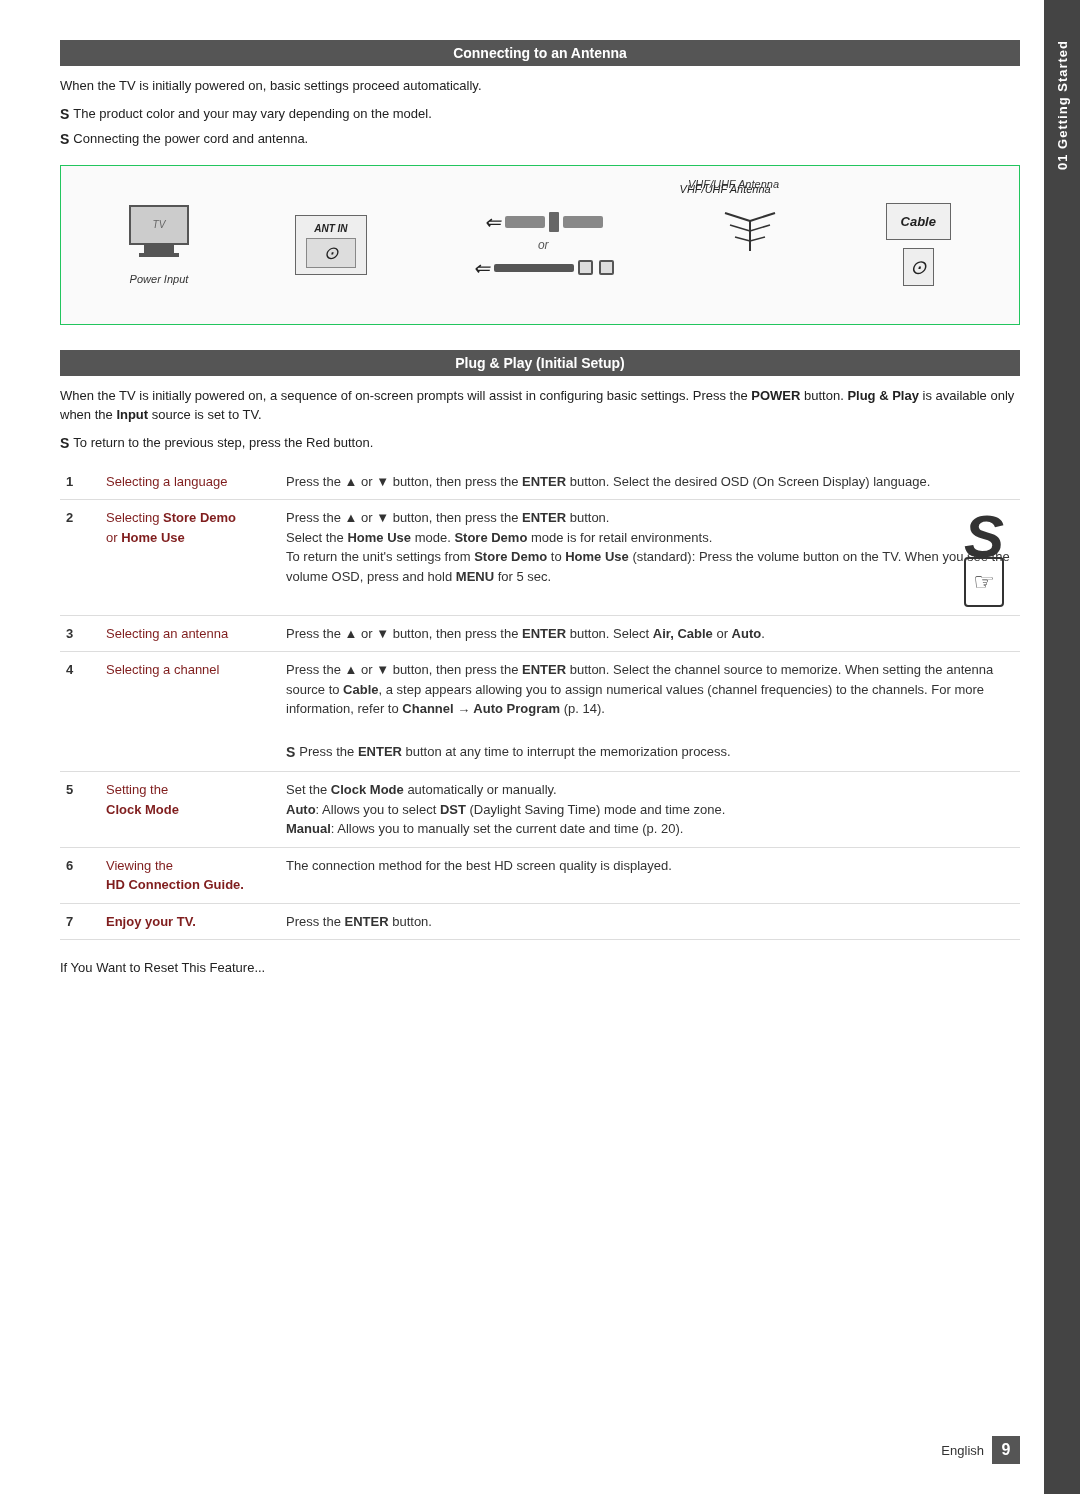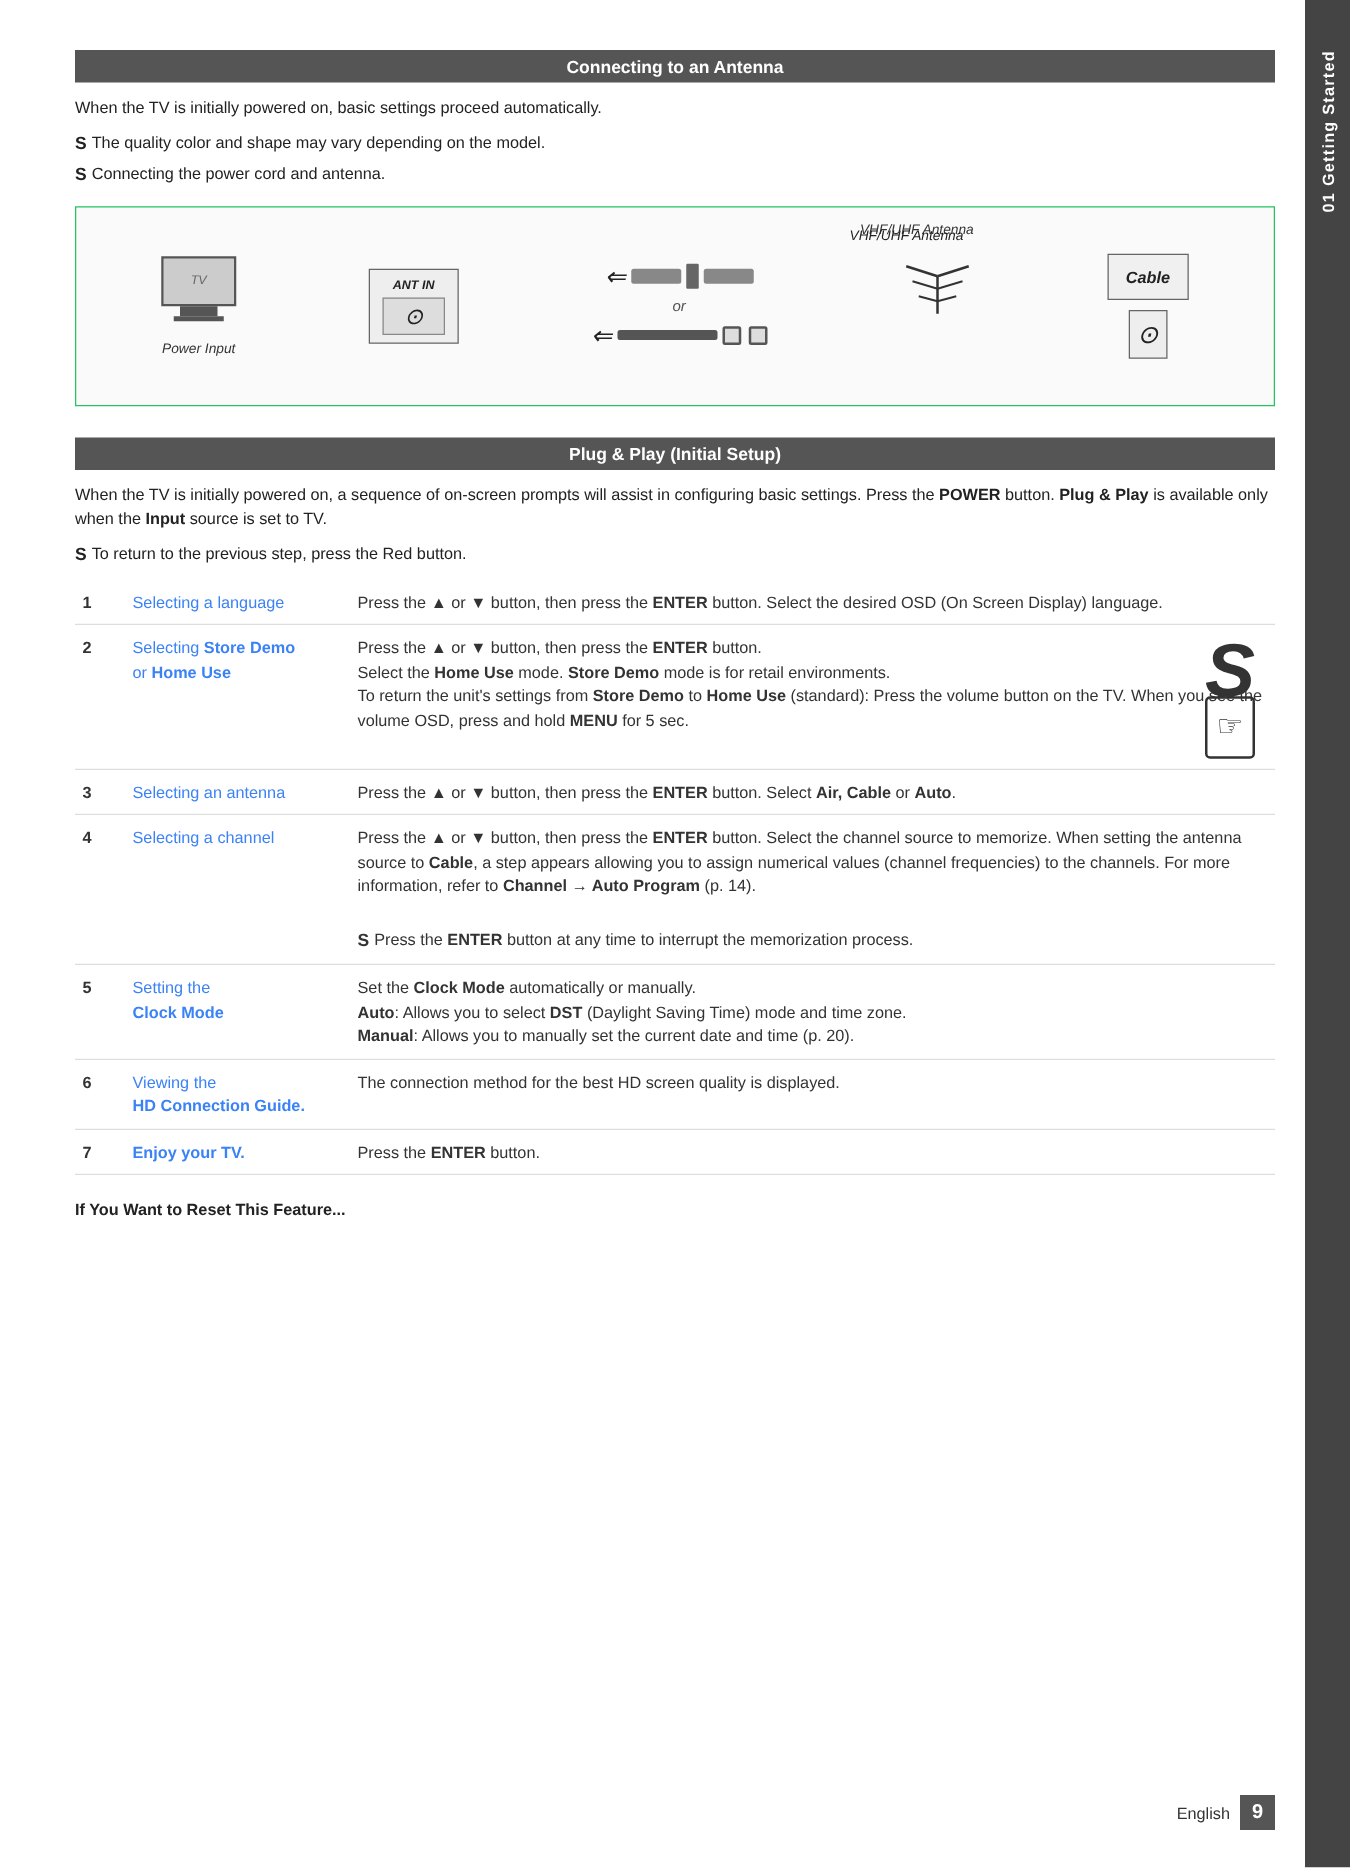--- a/index.html
+++ b/index.html
@@ -108,21 +108,21 @@
       font-size: 36px;
       font-weight: bold;
       color: #333;
       text-align: left;
       width: 40px;
       vertical-align: middle;
       padding-right: 8px;
     }
     .step-label {
       width: 180px;
-      color: #3b82f6;
+      color: #7f1d1d;
       font-size: 13px;
       margin-left: 23px;
     }
     .step-desc {
       color: #333;
       font-size: 13px;
       line-height: 1.6;
     }
     .bold { font-weight: bold; }
     .step-note {
@@ -136,21 +136,21 @@
       color: #333;
       margin-right: 4px;
     }
 
     
     .reset-section {
       margin-top: 20px;
       font-size: 13px;
     }
     .reset-section .title {
-      font-weight: bold;
+      font-weight: normal;
       margin-bottom: 6px;
     }
     .reset-path {
       margin-left: 20px;
       font-size: 13px;
     }
 
     
     .footer {
       position: absolute;
@@ -253,21 +253,21 @@
   </div>
 
   <div class="section-header">
     <span>Connecting to an Antenna</span>
   </div>
 
   <p class="intro-text">When the TV is initially powered on, basic settings proceed automatically.</p>
 
   <div class="note-line">
     <span class="note-s">S</span>
-    <span>The quality color and shape may vary depending on the model.</span>
+    <span>The product color and your may vary depending on the model.</span>
   </div>
   <div class="note-line">
     <span class="note-s">S</span>
     <span>Connecting the power cord and antenna.</span>
   </div>
 
   <div class="antenna-diagram">
     <span class="vhf-label" style="position:static; font-size:11px; position:absolute; top:12px; right:240px;">VHF/UHF Antenna</span>
 
     <div class="tv-icon">

